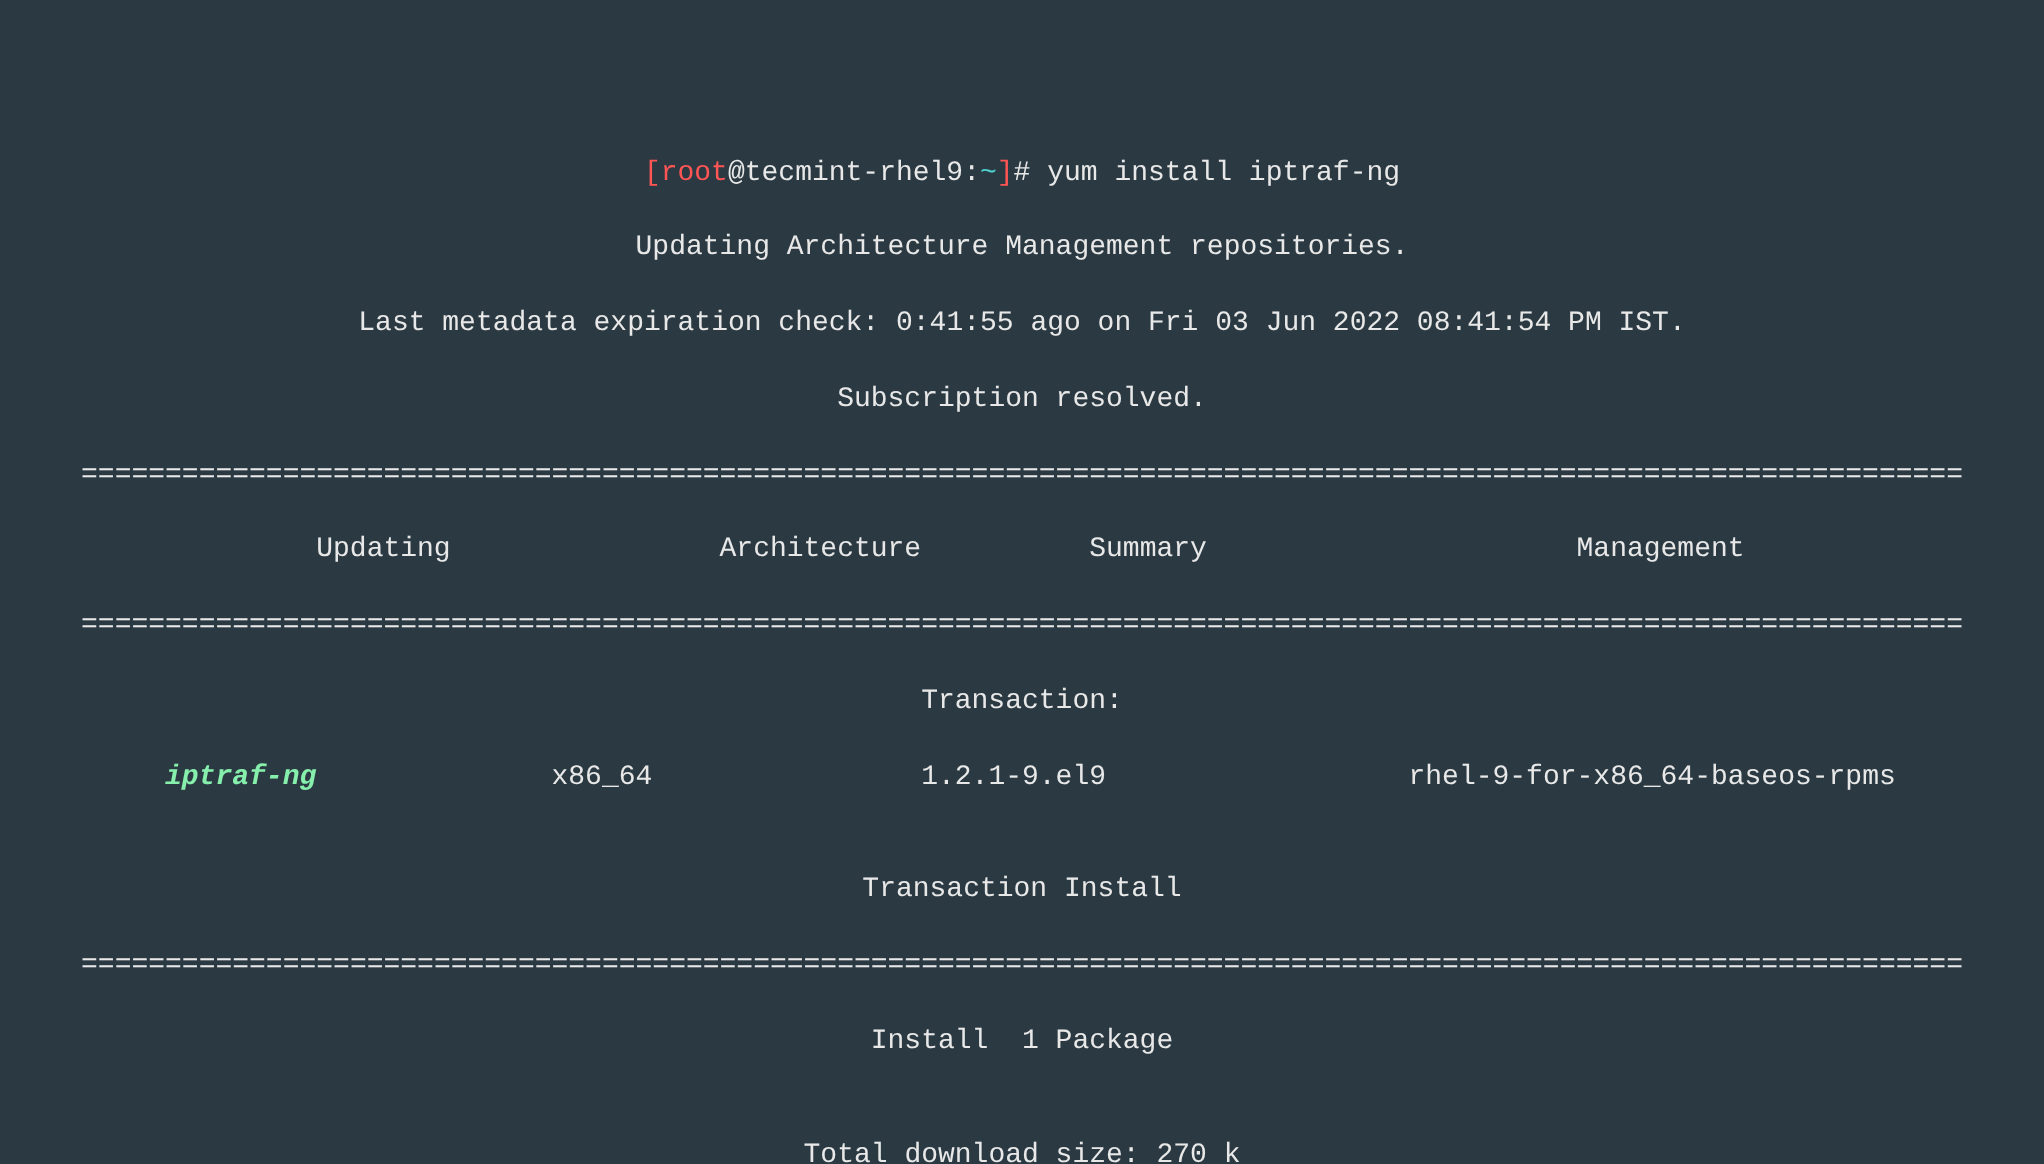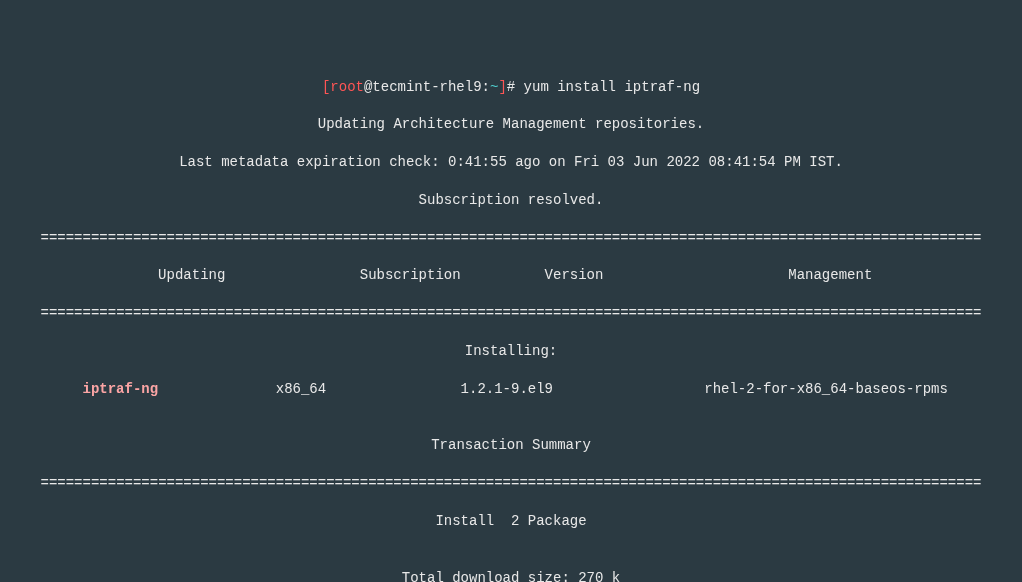--- a/index.html
+++ b/index.html
@@ -15,45 +15,45 @@
       line-height: 1.35;
       padding: 2px;
       white-space: pre;
       overflow-x: auto;
     }
     .prompt-user { color: #ff5555; }
     .prompt-host { color: #e8e8e8; }
     .prompt-path { color: #50d0d0; }
     .prompt-symbol { color: #e8e8e8; }
     .command { color: #e8e8e8; }
-    .package-name { color: #fca5a5; }
+    .package-name { color: #86efac; font-style: italic; }
     .bold { font-weight: bold; }
     .terminal-line {
       white-space: pre;
       text-align: center;
     }
   </style>
 </head>
 <body>
 
 
 
 <div class="terminal-line"><span class="prompt-user">[</span><span class="prompt-user">root</span><span class="prompt-host">@</span><span class="prompt-host">tecmint-rhel9</span><span class="prompt-host">:</span><span class="prompt-path">~</span><span class="prompt-user">]</span><span class="prompt-symbol">#</span> <span class="command">yum install iptraf-ng</span></div>
 <div class="terminal-line">Updating Architecture Management repositories.</div>
 <div class="terminal-line">Last metadata expiration check: 0:41:55 ago on Fri 03 Jun 2022 08:41:54 PM IST.</div>
 <div class="terminal-line">Subscription resolved.</div>
 <div class="terminal-line">================================================================================================================</div>
-<div class="terminal-line"><span> Updating</span>                <span>Subscription</span>          <span>Version</span>                      <span>Management</span></div>
+<div class="terminal-line"><span> Updating</span>                <span>Architecture</span>          <span>Summary</span>                      <span>Management</span></div>
 <div class="terminal-line">================================================================================================================</div>
-<div class="terminal-line">Installing:</div>
-<div class="terminal-line"><span class="package-name bold"> iptraf-ng</span>              <span>x86_64</span>                <span>1.2.1-9.el9</span>                  <span>rhel-2-for-x86_64-baseos-rpms</span></div>
+<div class="terminal-line">Transaction:</div>
+<div class="terminal-line"><span class="package-name bold"> iptraf-ng</span>              <span>x86_64</span>                <span>1.2.1-9.el9</span>                  <span>rhel-9-for-x86_64-baseos-rpms</span></div>
 <div class="terminal-line"></div>
-<div class="terminal-line">Transaction Summary</div>
+<div class="terminal-line">Transaction Install</div>
 <div class="terminal-line">================================================================================================================</div>
-<div class="terminal-line">Install  2 Package</div>
+<div class="terminal-line">Install  1 Package</div>
 <div class="terminal-line"></div>
 <div class="terminal-line">Total download size: 270 k</div>
 
 
 
 
 
 
 
 

